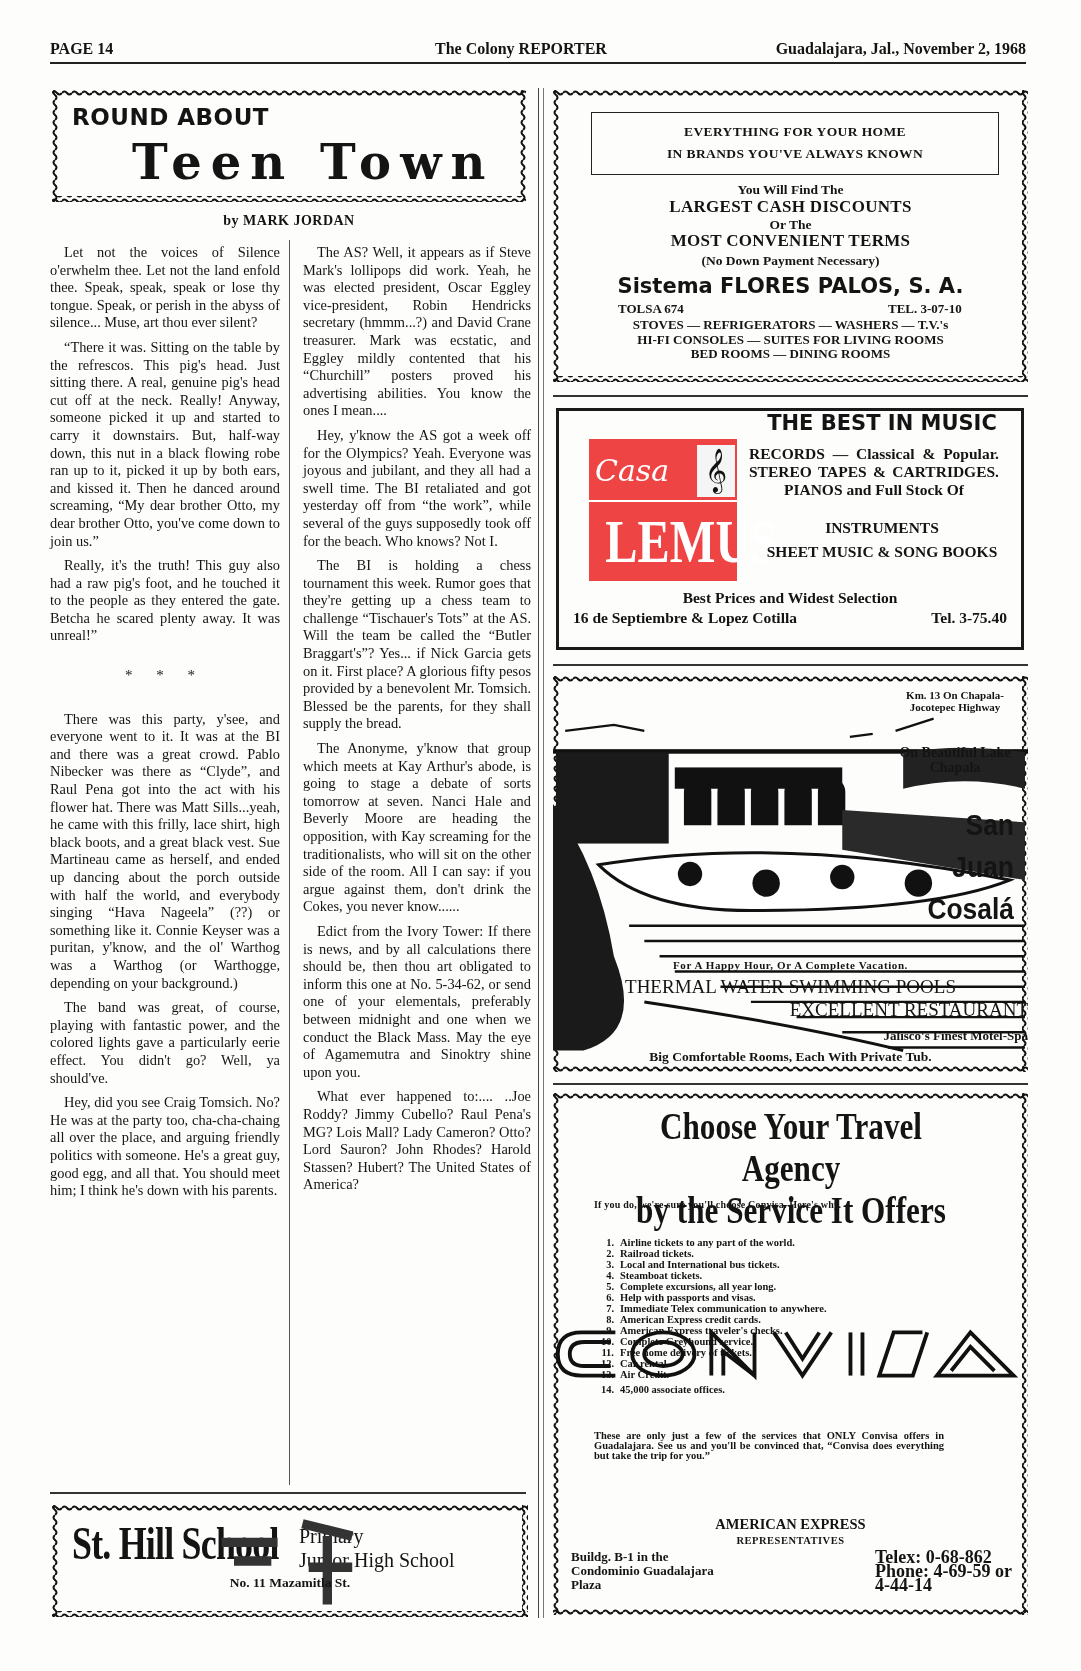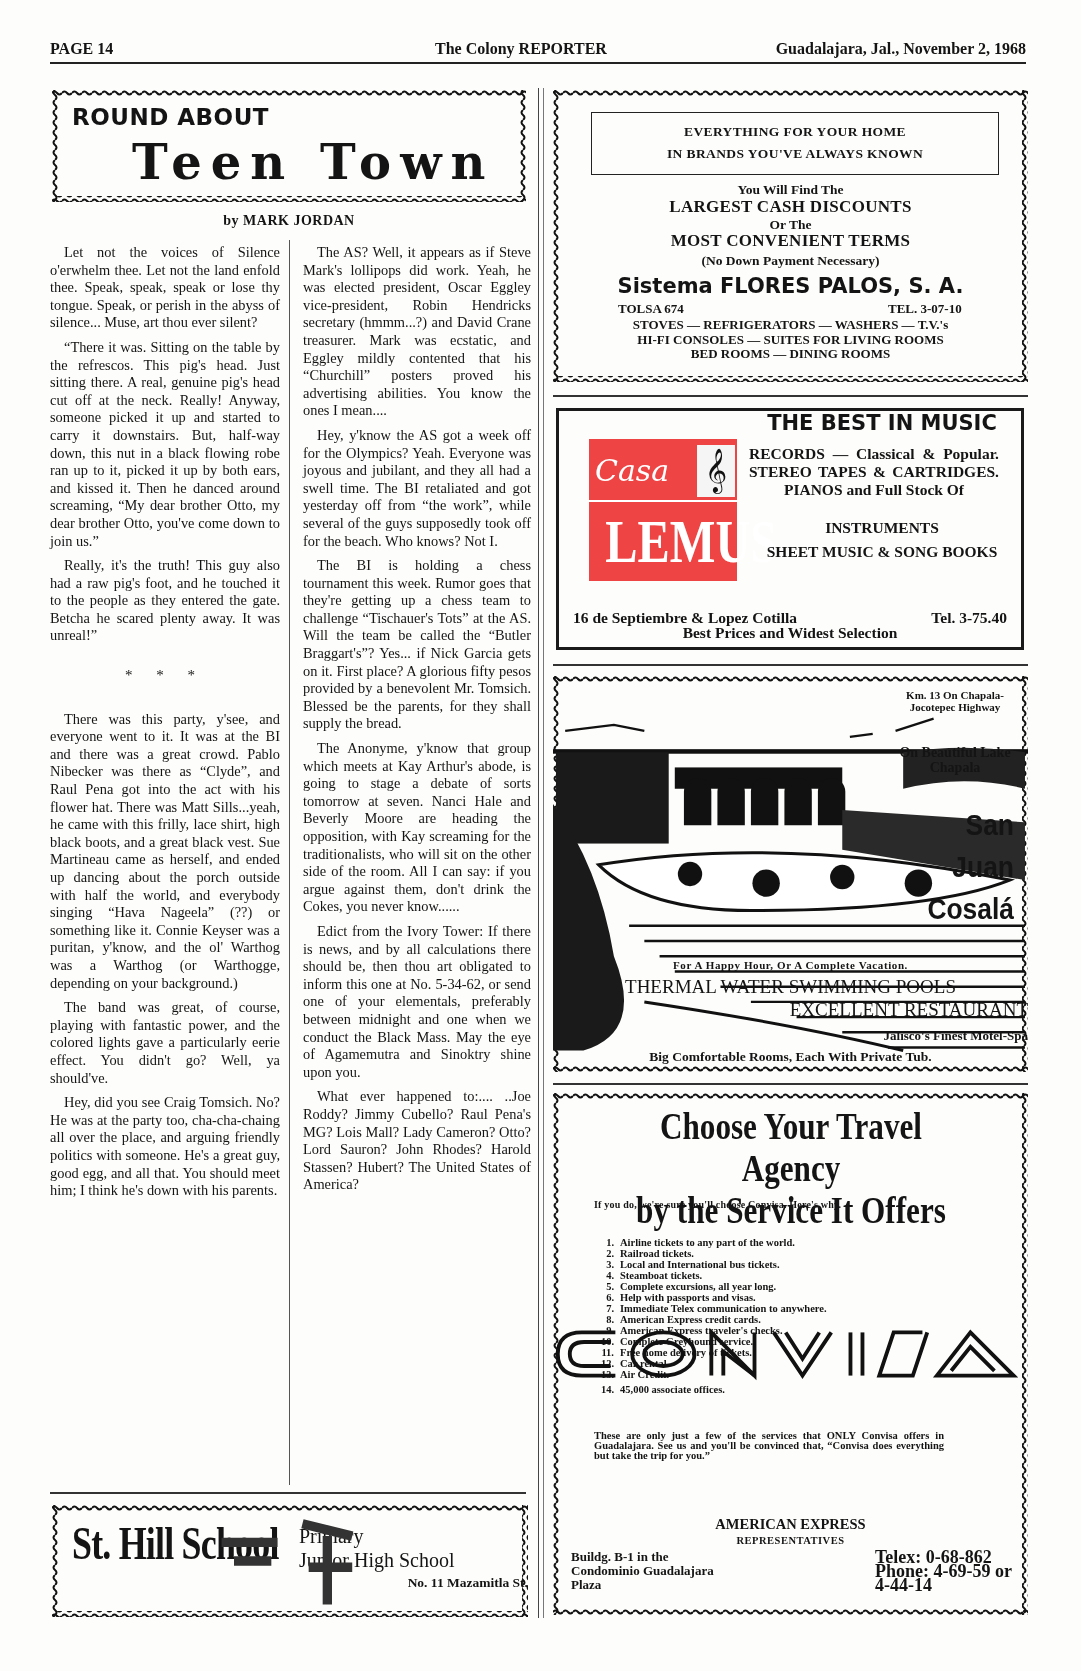--- a/index.html
+++ b/index.html
@@ -32,21 +32,21 @@
   .col-left { left: 50px; top: 244px; width: 230px; }
   .col-right { left: 303px; top: 244px; width: 228px; }
   .col-divider { left: 289px; top: 240px; width: 1px; height: 1245px; background: #555; }
   .article-bottom-rule { left: 50px; top: 1492px; width: 476px; height: 2px; background: #333; }
 
   
   .school-box { left: 52px; top: 1505px; width: 476px; height: 112px; }
   .school-name { position: absolute; left: 20px; top: 12px; font-family: "Liberation Serif", serif; font-weight: bold; font-size: 46px; transform: scaleX(0.78); transform-origin: left top; letter-spacing: -1px; }
   .school-primary { position: absolute; left: 247px; top: 20px; font-family: "Liberation Serif", serif; font-size: 20px; }
   .school-junior { position: absolute; left: 247px; top: 44px; font-family: "Liberation Serif", serif; font-size: 20px; }
-  .school-addr1 { position: absolute; left: 0; top: 70px; width: 100%; text-align: right; font-family: "Liberation Serif", serif; font-weight: bold; font-size: 13.5px; }
+  .school-addr1 { position: absolute; left: 0; top: 70px; width: 100%; text-align: center; font-family: "Liberation Serif", serif; font-weight: bold; font-size: 13.5px; }
   .school-addr2 { position: absolute; left: 0; top: 86px; width: 100%; text-align: center; font-family: "Liberation Serif", serif; font-weight: bold; font-size: 13.5px; }
   .school-emblem { position: absolute; right: 30px; top: 22px; width: 24px; height: 18px; }
 
   
   .right-divider { left: 538px; top: 88px; width: 1px; height: 1530px; background: #444; }
   .right-divider2 { left: 543px; top: 88px; width: 1px; height: 1530px; background: #777; }
 
   
   .flores-box { left: 553px; top: 90px; width: 475px; height: 292px; }
   .flores-inner { position: absolute; left: 38px; top: 22px; width: 408px; height: 63px; border: 1.5px solid #222; text-align: center; font-family: "Liberation Serif", serif; font-weight: bold; font-size: 13.5px; line-height: 22px; padding-top: 8px; letter-spacing: 0.4px; }
@@ -69,21 +69,21 @@
   .lemus-box { left: 556px; top: 408px; width: 468px; height: 242px; border: 3px solid #1a1a1a; }
   .lemus-logo { position: absolute; left: 30px; top: 28px; width: 148px; height: 142px; background: #ef4444; }
   .lemus-casa { position: absolute; left: 0; top: 0; width: 102px; height: 58px; color: #fff; font-family: "DejaVu Serif", serif; font-style: italic; font-size: 30px; padding: 14px 0 0 6px; }
   .lemus-clef-box { position: absolute; left: 108px; top: 6px; width: 38px; height: 52px; background: #f5f5f5; color: #111; font-size: 38px; line-height: 50px; text-align: center; }
   .lemus-clef-sep { position: absolute; left: 0; top: 61px; width: 100%; height: 2px; background: #fff; }
   .lemus-lemus { position: absolute; left: 0; top: 62px; width: 148px; height: 80px; color: #fff; font-family: "Liberation Serif", serif; font-weight: bold; font-size: 62px; text-align: center; line-height: 80px; transform: scaleX(0.78); transform-origin: center; }
   .lemus-best { position: absolute; left: 188px; top: 0; width: 270px; text-align: center; font-family: "DejaVu Sans", sans-serif; font-weight: bold; font-size: 21px; }
   .lemus-records { position: absolute; left: 190px; top: 34px; width: 250px; font-family: "Liberation Serif", serif; font-weight: bold; font-size: 15.5px; line-height: 18px; text-align: justify; text-align-last: center; }
   .lemus-instr { position: absolute; left: 188px; top: 108px; width: 270px; text-align: center; font-family: "Liberation Serif", serif; font-weight: bold; font-size: 15.5px; }
   .lemus-sheet { position: absolute; left: 188px; top: 132px; width: 270px; text-align: center; font-family: "Liberation Serif", serif; font-weight: bold; font-size: 15.5px; line-height: 18px; }
-  .lemus-prices { position: absolute; left: 0; top: 178px; width: 100%; text-align: center; font-family: "Liberation Serif", serif; font-weight: bold; font-size: 15.5px; margin-top: 35px; }
+  .lemus-prices { position: absolute; left: 0; top: 178px; width: 100%; text-align: center; font-family: "Liberation Serif", serif; font-weight: bold; font-size: 15.5px; }
   .lemus-addr { position: absolute; left: 14px; top: 198px; font-family: "Liberation Serif", serif; font-weight: bold; font-size: 15.5px; }
   .lemus-tel { position: absolute; right: 14px; top: 198px; font-family: "Liberation Serif", serif; font-weight: bold; font-size: 15.5px; }
 
   
   .cosala-box { left: 553px; top: 676px; width: 475px; height: 396px; }
   .cosala-pic { position: absolute; left: 28px; top: 38px; width: 312px; height: 232px; }
   .cosala-km { position: absolute; left: 340px; top: 14px; width: 124px; text-align: center; font-family: "Liberation Serif", serif; font-weight: bold; font-size: 11px; line-height: 11.5px; }
   .cosala-on { position: absolute; left: 340px; top: 70px; width: 124px; text-align: center; font-family: "Liberation Serif", serif; font-weight: bold; font-size: 14px; line-height: 14.5px; }
   .cosala-name { position: absolute; left: 340px; top: 128px; width: 128px; text-align: right; font-family: "Liberation Sans", sans-serif; font-weight: bold; font-size: 30px; line-height: 42px; padding-right: 8px; transform: scaleX(0.88); transform-origin: right top; }
   .cosala-happy { position: absolute; left: 0; top: 283px; width: 100%; text-align: center; font-family: "Liberation Serif", serif; font-weight: bold; font-size: 11px; letter-spacing: 0.6px; }

